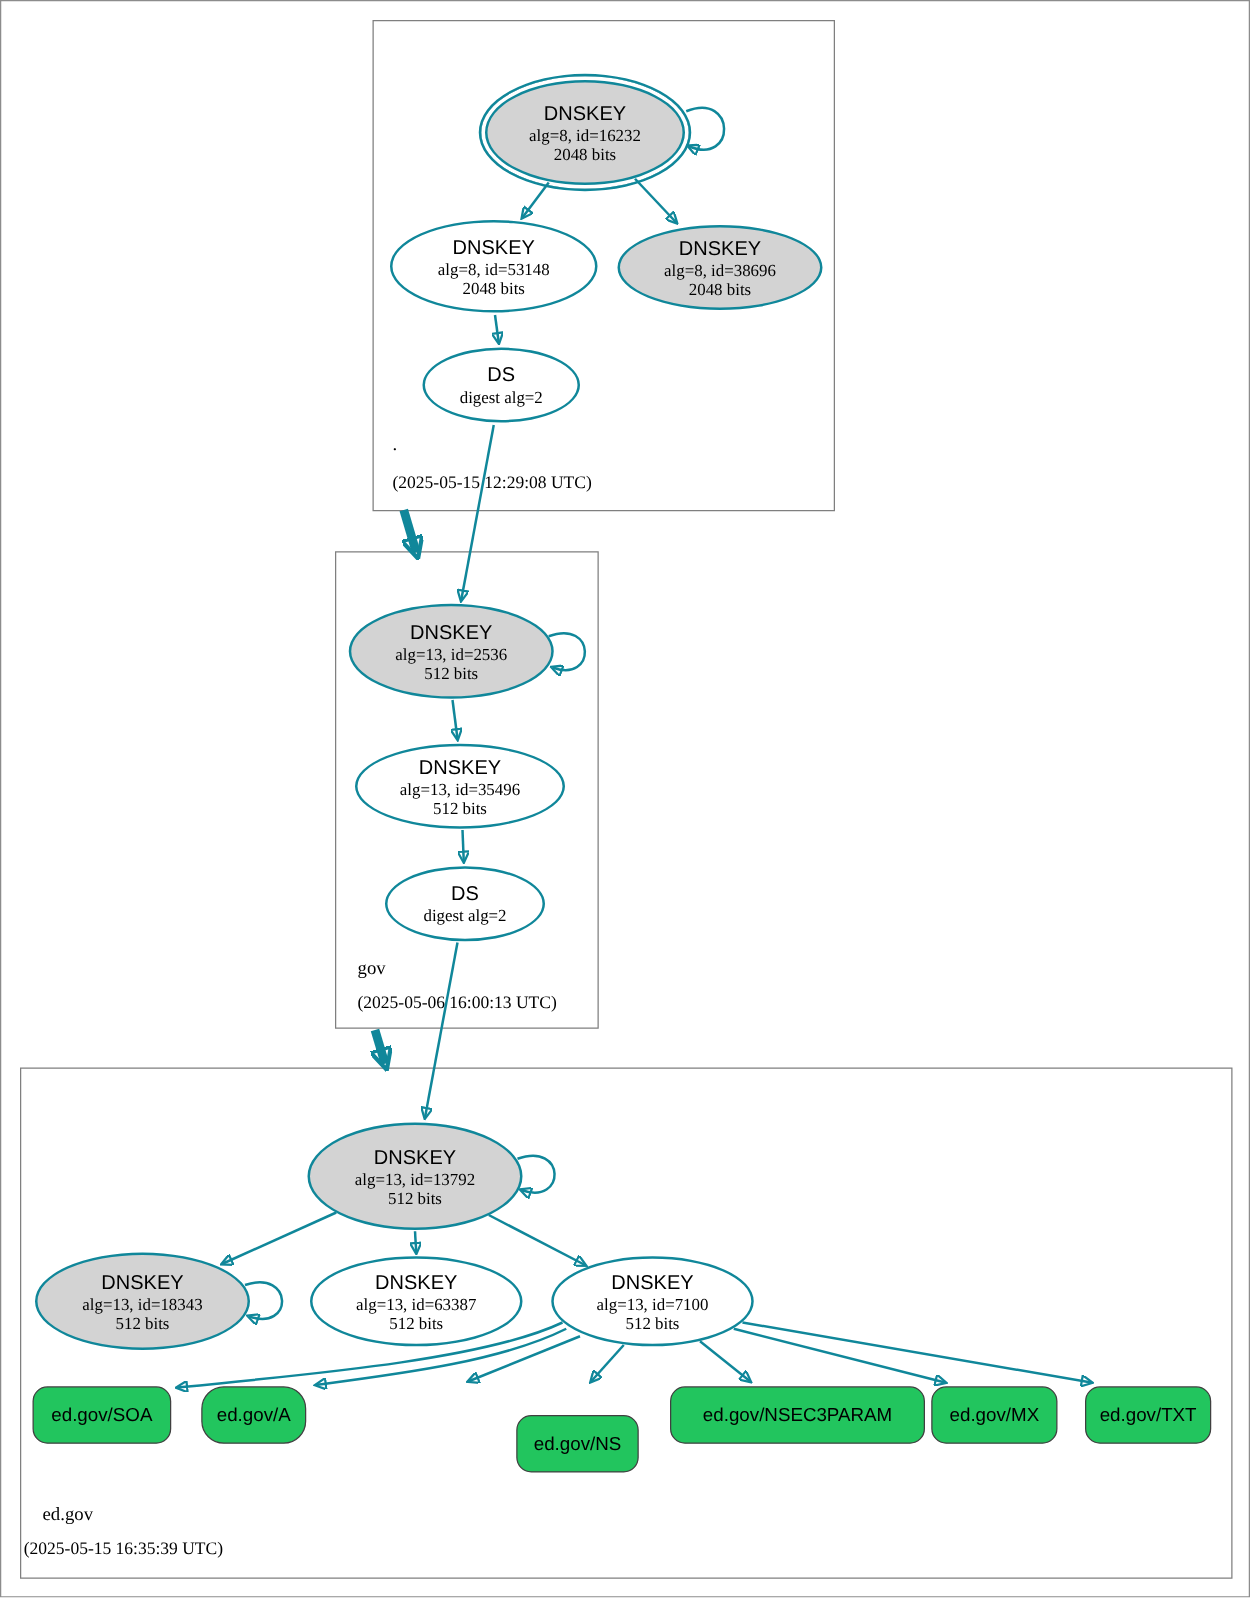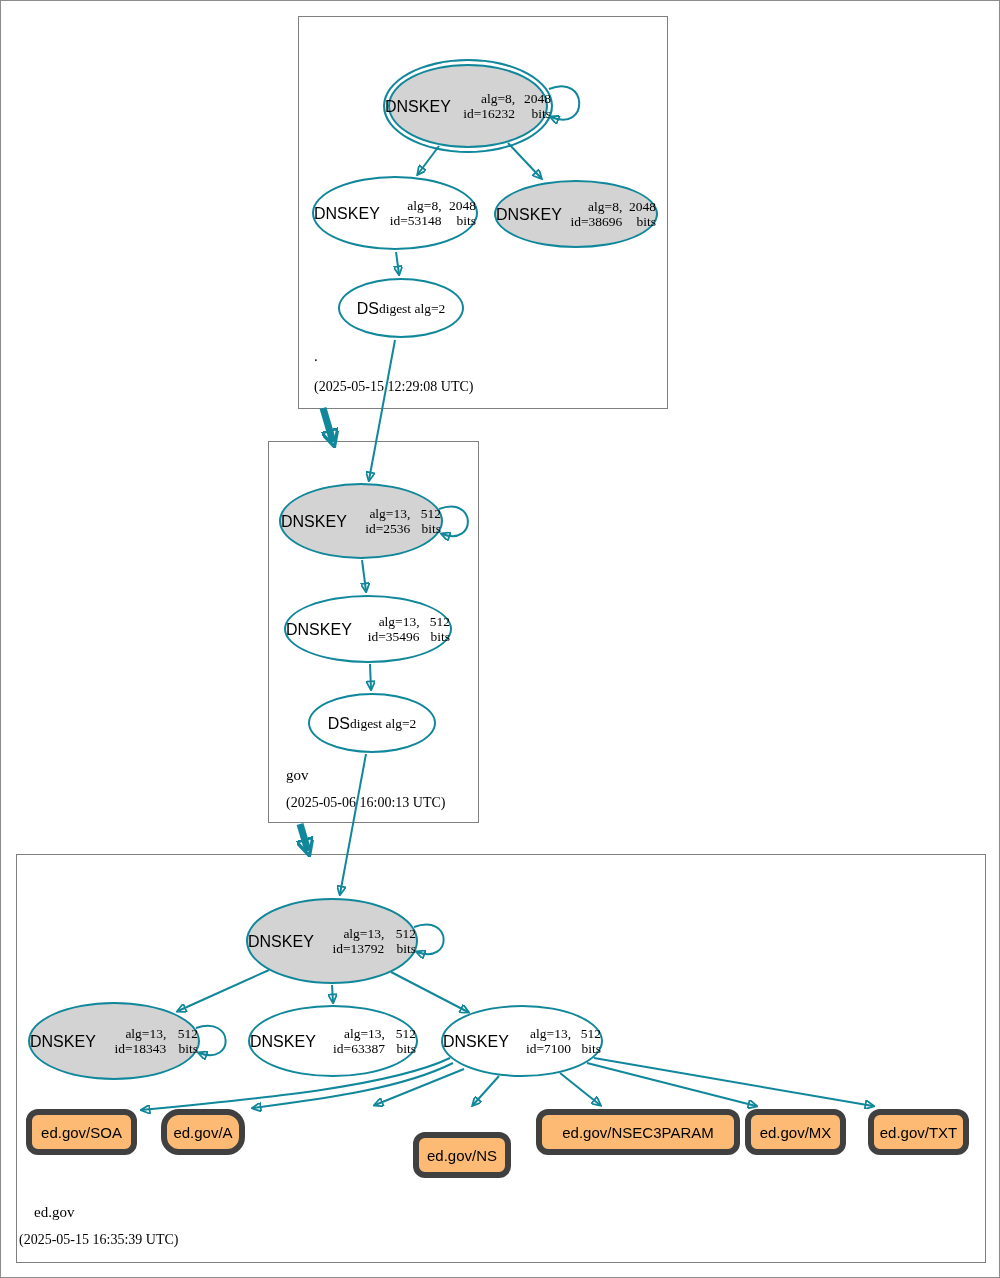--- a/index.html
+++ b/index.html
@@ -16,32 +16,32 @@
   .zone-label {
     position:absolute; font:15px "Liberation Serif", serif; color:#000;
     white-space:nowrap;
   }
   .zone-ts {
     position:absolute; font:14px "Liberation Serif", serif; color:#000;
     white-space:nowrap;
   }
   .node {
     position:absolute; box-sizing:border-box;
-    display:flex; flex-direction:row; align-items:center; justify-content:center;
+    display:flex; flex-direction:column; align-items:center; justify-content:center;
     text-align:right; z-index:2;
   }
   .ellipse { border-radius:50%; background:#ffffff; border:2px solid #10879a; }
   .gray  { background:#d3d3d3; }
   .thick { border-width:2.5px; }
   .double {
     border:2px solid #10879a;
     box-shadow: inset 0 0 0 3px #ffffff, inset 0 0 0 5px #10879a;
   }
   .rrset {
-    border-radius:12px; border:6px solid #404040; background:#fdba74;
+    border-radius:12px; border:1px solid #404040; background:#22c55e;
     font:15px "Liberation Sans", sans-serif; white-space:nowrap;
   }
   .nt { font:16px "Liberation Sans", sans-serif; line-height:19px; }
   .nd { font:13.5px "Liberation Serif", serif; line-height:15px; }
   svg.edges {
     position:absolute; left:0; top:0; width:1000px; height:1278px;
     z-index:5; pointer-events:none;
   }
   svg.edges path { fill:none; stroke:#10879a; stroke-width:2; }
   svg.edges path.thickedge { stroke-width:7; }

